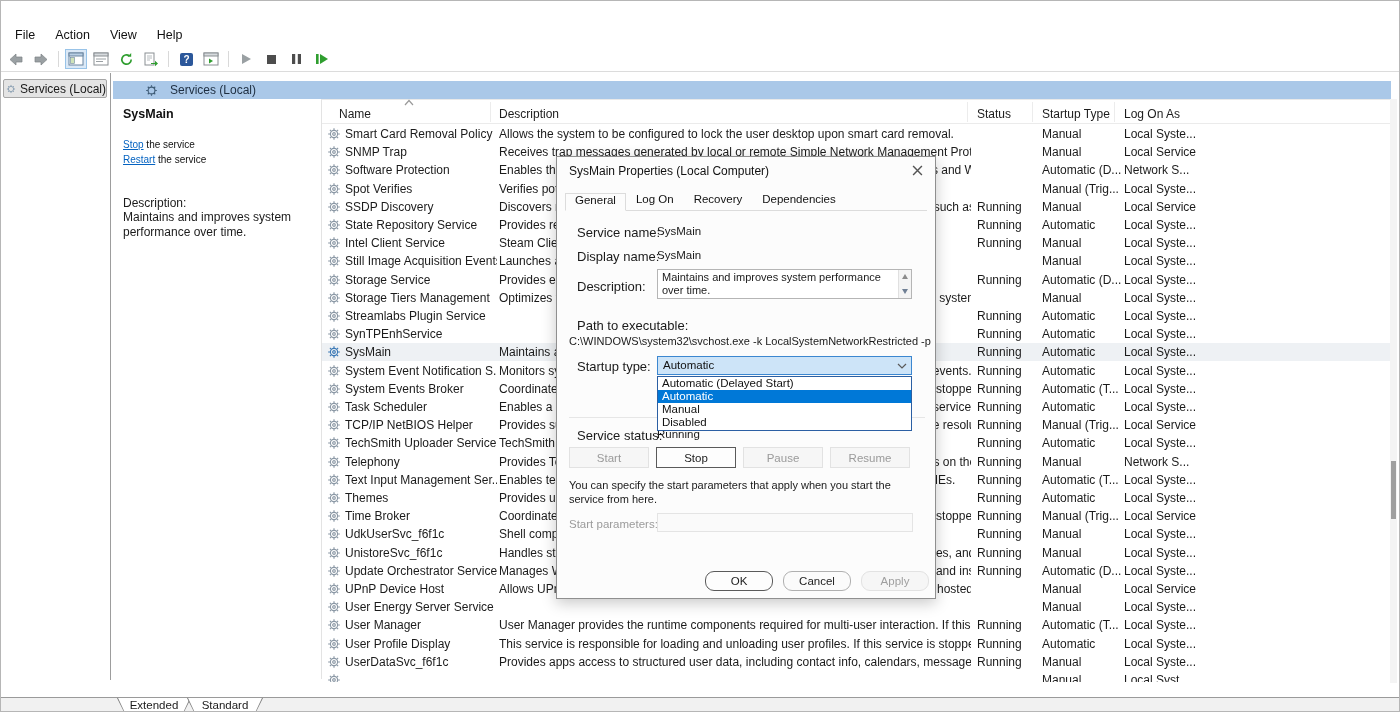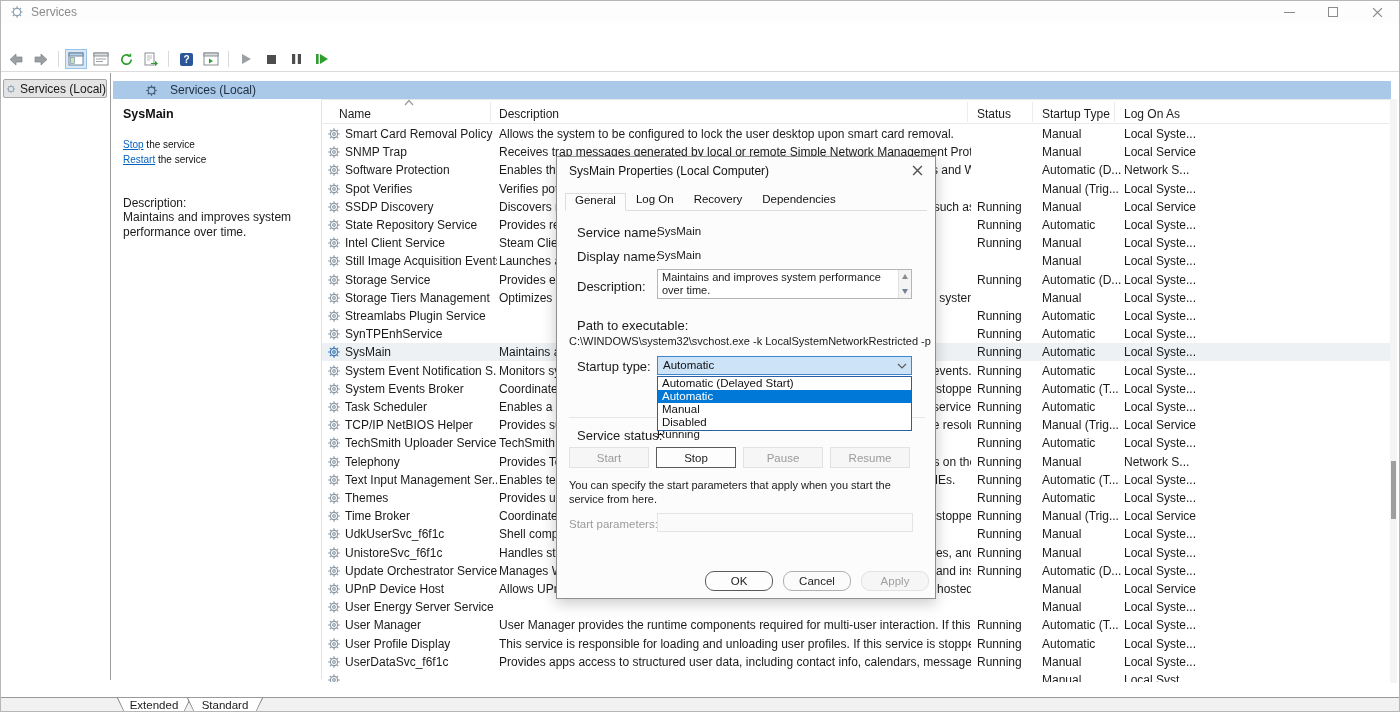--- a/index.html
+++ b/index.html
@@ -100,41 +100,27 @@
   .fbtn { position:absolute; top:414px; width:68px; height:20px; font-size:11.5px; display:flex; align-items:center; justify-content:center;border-radius:9px; }
   .fbtn.ok { left:148px; background:#fdfdfd; border:1px solid #5a5a5a; color:#222; }
   .fbtn.cancel { left:226px; background:#fbfbfb; border:1px solid #b0b0b0; color:#222; }
   .fbtn.apply { left:304px; background:#f6f6f6; border:1px solid #e2e2e2; color:#9f9f9f; }
 </style>
 </head>
 <body>
 
 <div id="app">
 
-  <div class="titlebar">
-    <svg class="title-ico" viewBox="0 0 16 16">
-        <g fill="none" stroke="#8fa3b5" stroke-width="1.4">
-          <circle cx="8" cy="8" r="4.2"></circle>
-          <path d="M8 1.5v2M8 12.5v2M1.5 8h2M12.5 8h2M3.4 3.4l1.4 1.4M11.2 11.2l1.4 1.4M12.6 3.4l-1.4 1.4M4.8 11.2l-1.4 1.4"></path>
-        </g>
-      </svg>
-    <span class="title-text">Services</span>
-    <div class="wbtn min">
-        <div class="glyph-min"></div>
-      </div>
-    <div class="wbtn max">
-        <div class="glyph-max"></div>
-      </div>
-    <div class="wbtn cls">
-        <svg width="11" height="11" viewBox="0 0 10 10">
-          <path d="M1 1l8 8M9 1l-8 8" stroke="#8b8b8b" stroke-width="1.2"></path>
-        </svg>
-      </div>
-  </div>
-
+
+  <div class="menubar">
+      <span class="menu-item">File</span>
+      <span class="menu-item">Action</span>
+      <span class="menu-item">View</span>
+      <span class="menu-item">Help</span>
+    </div>
 
   <div class="toolbar">
     <div class="tbtn">
         <svg width="16" height="13" viewBox="0 0 16 13">
           <path d="M8 1L2 6.5 8 12V9h6V4H8z" fill="#9aa0a3" stroke="#7d8285" stroke-width=".7"></path>
         </svg>
       </div>
     <div class="tbtn">
         <svg width="16" height="13" viewBox="0 0 16 13">
           <path d="M8 1l6 5.5L8 12V9H2V4h6z" fill="#9aa0a3" stroke="#7d8285" stroke-width=".7"></path>

